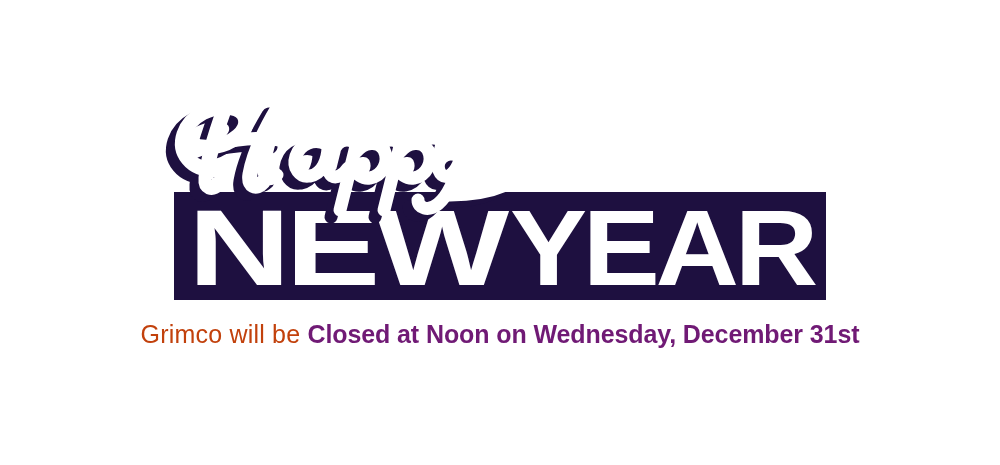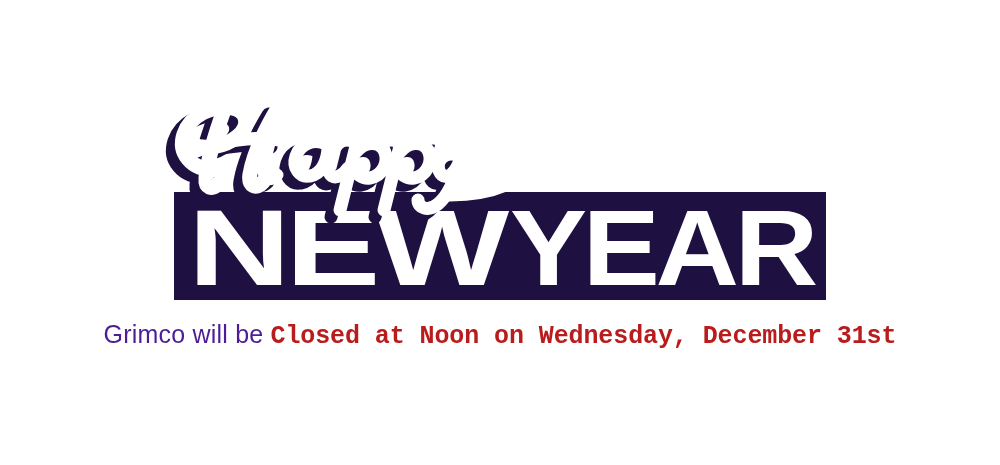--- a/index.html
+++ b/index.html
@@ -80,28 +80,28 @@
   }
   .subtitle-line {
     display: block;
     white-space: nowrap;
   }
   .sub-light {
     font-family: "Liberation Sans", sans-serif;
     font-size: 25px;
     font-weight: 400;
     letter-spacing: 0.2px;
-    color: #4c1d95;
+    color: #c2410c;
   }
   .sub-bold {
-    font-family: Liberation Mono, monospace;
+    font-family: Liberation Sans, sans-serif;
     font-size: 25px;
     font-weight: 700;
     letter-spacing: -0.1px;
-    color: #b91c1c;
+    color: #701a75;
   }
 </style>
 </head>
 <body>
 
 <div class="banner">
 
   <div class="newyear-plate" style="background: rgb(30, 16, 64);"></div>
 
   <div class="newyear-text">

